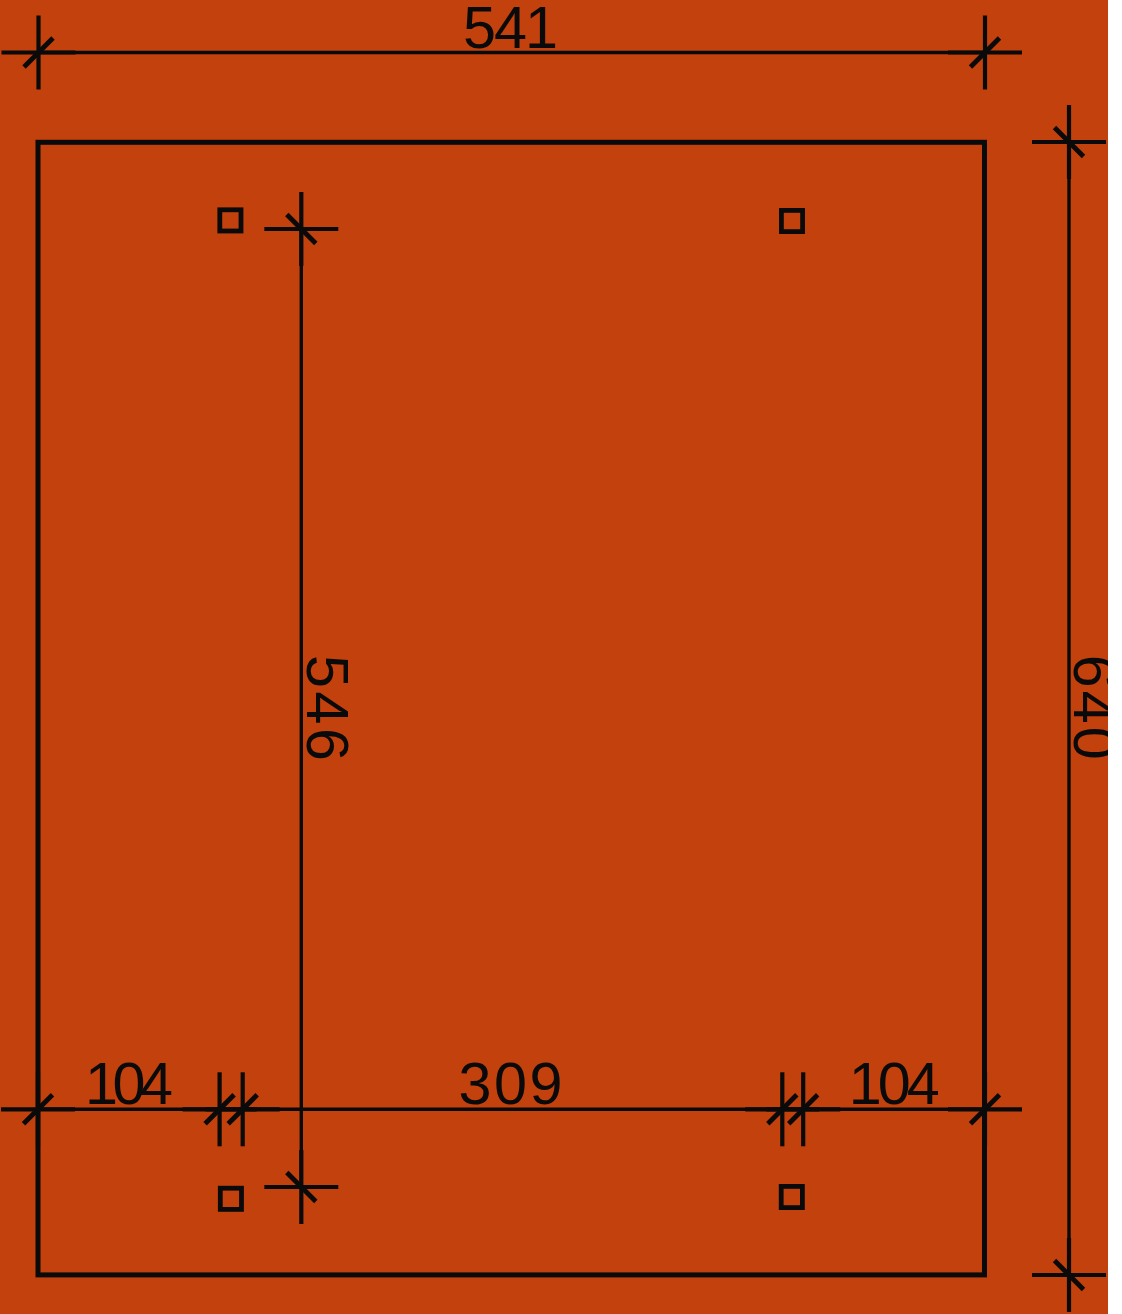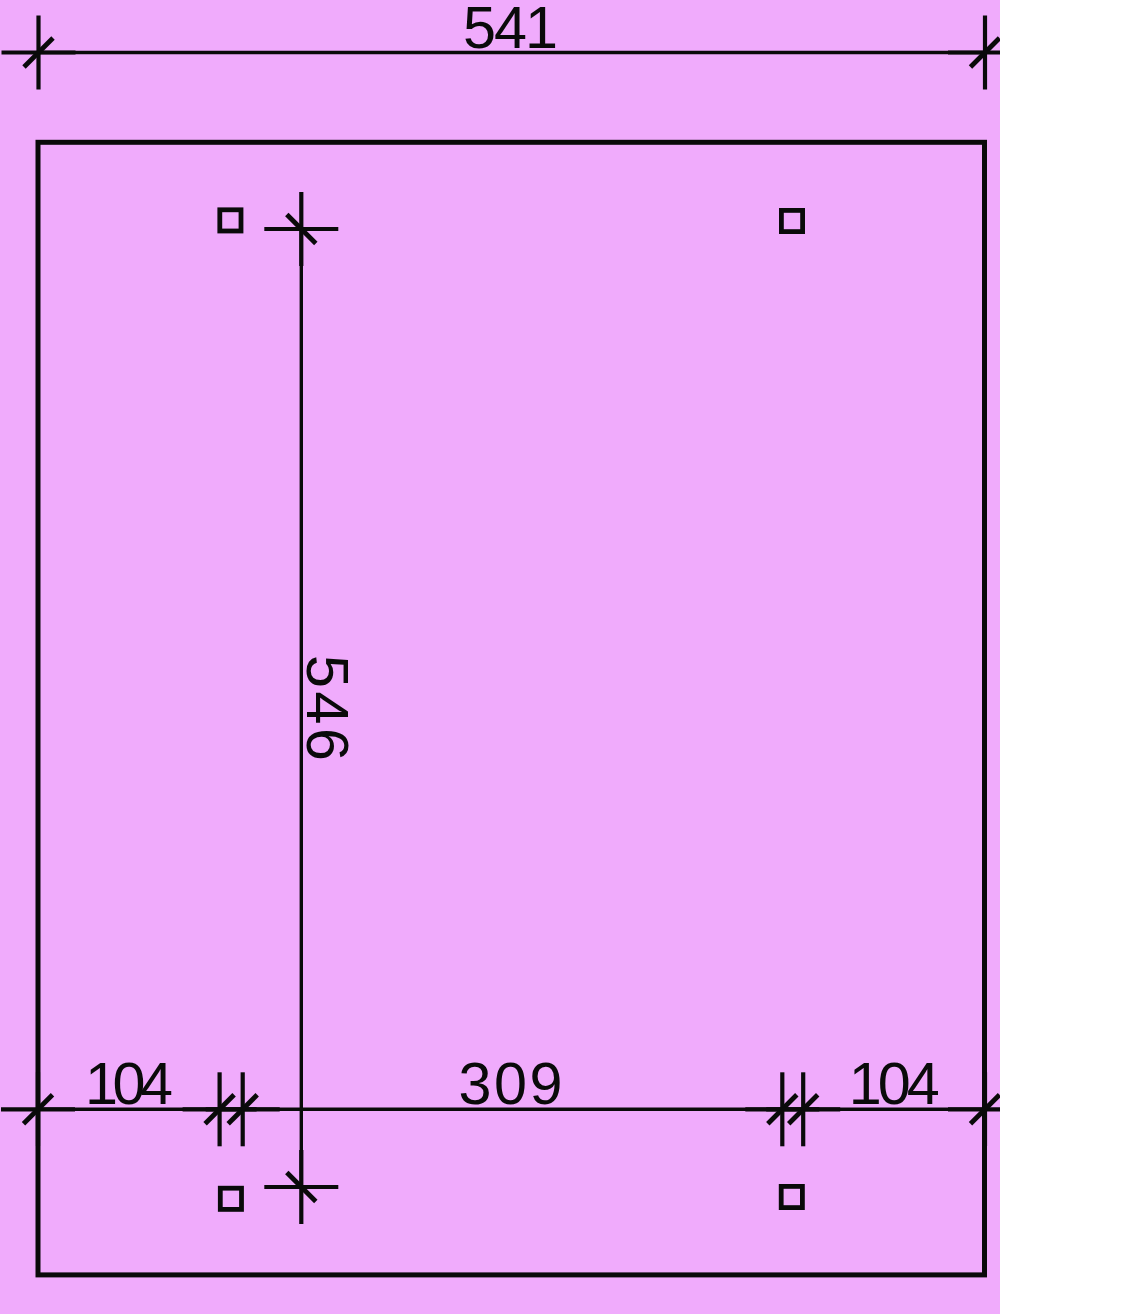--- a/index.html
+++ b/index.html
@@ -1,16 +1,16 @@
 <!DOCTYPE html>
 <html><head>
 <meta charset="utf-8">
 <style>
   html,body{margin:0;padding:0;background:#ffffff;}
-  .page{position:relative;width:1000px;height:1314px;background:#f0abfc;overflow:hidden;}
+  .page{position:relative;width:1108px;height:1314px;background:#c2410c;overflow:hidden;}
   svg{position:absolute;left:0;top:0;}
   text{font-family:"Liberation Sans",sans-serif;fill:#0a0a0a;}
 </style>
 </head>
 <body>
 <div class="page">
 <svg width="1122" height="1314" viewBox="0 0 1122 1314">
 
   <g>
     <rect x="38" y="142.3" width="946.5" height="1132.6" fill="none" stroke="#0a0a0a" stroke-width="5"></rect>

